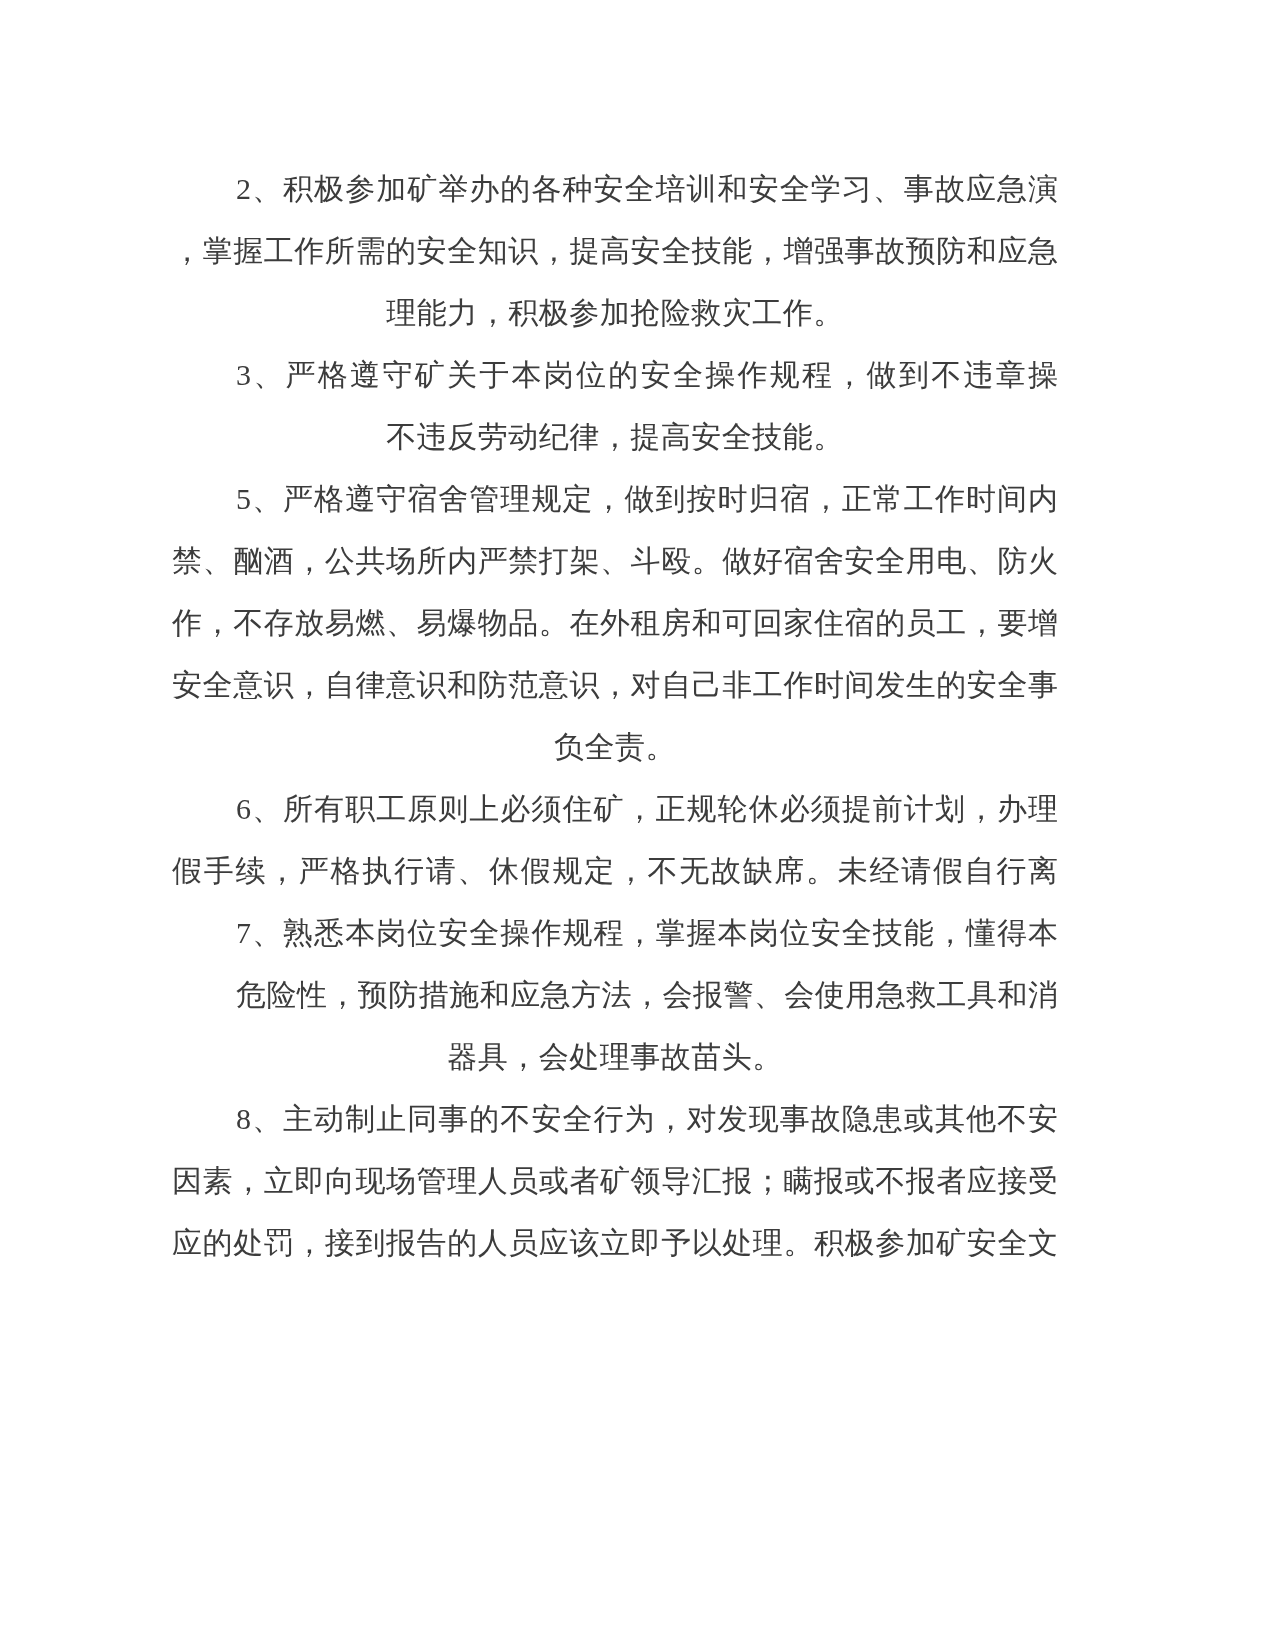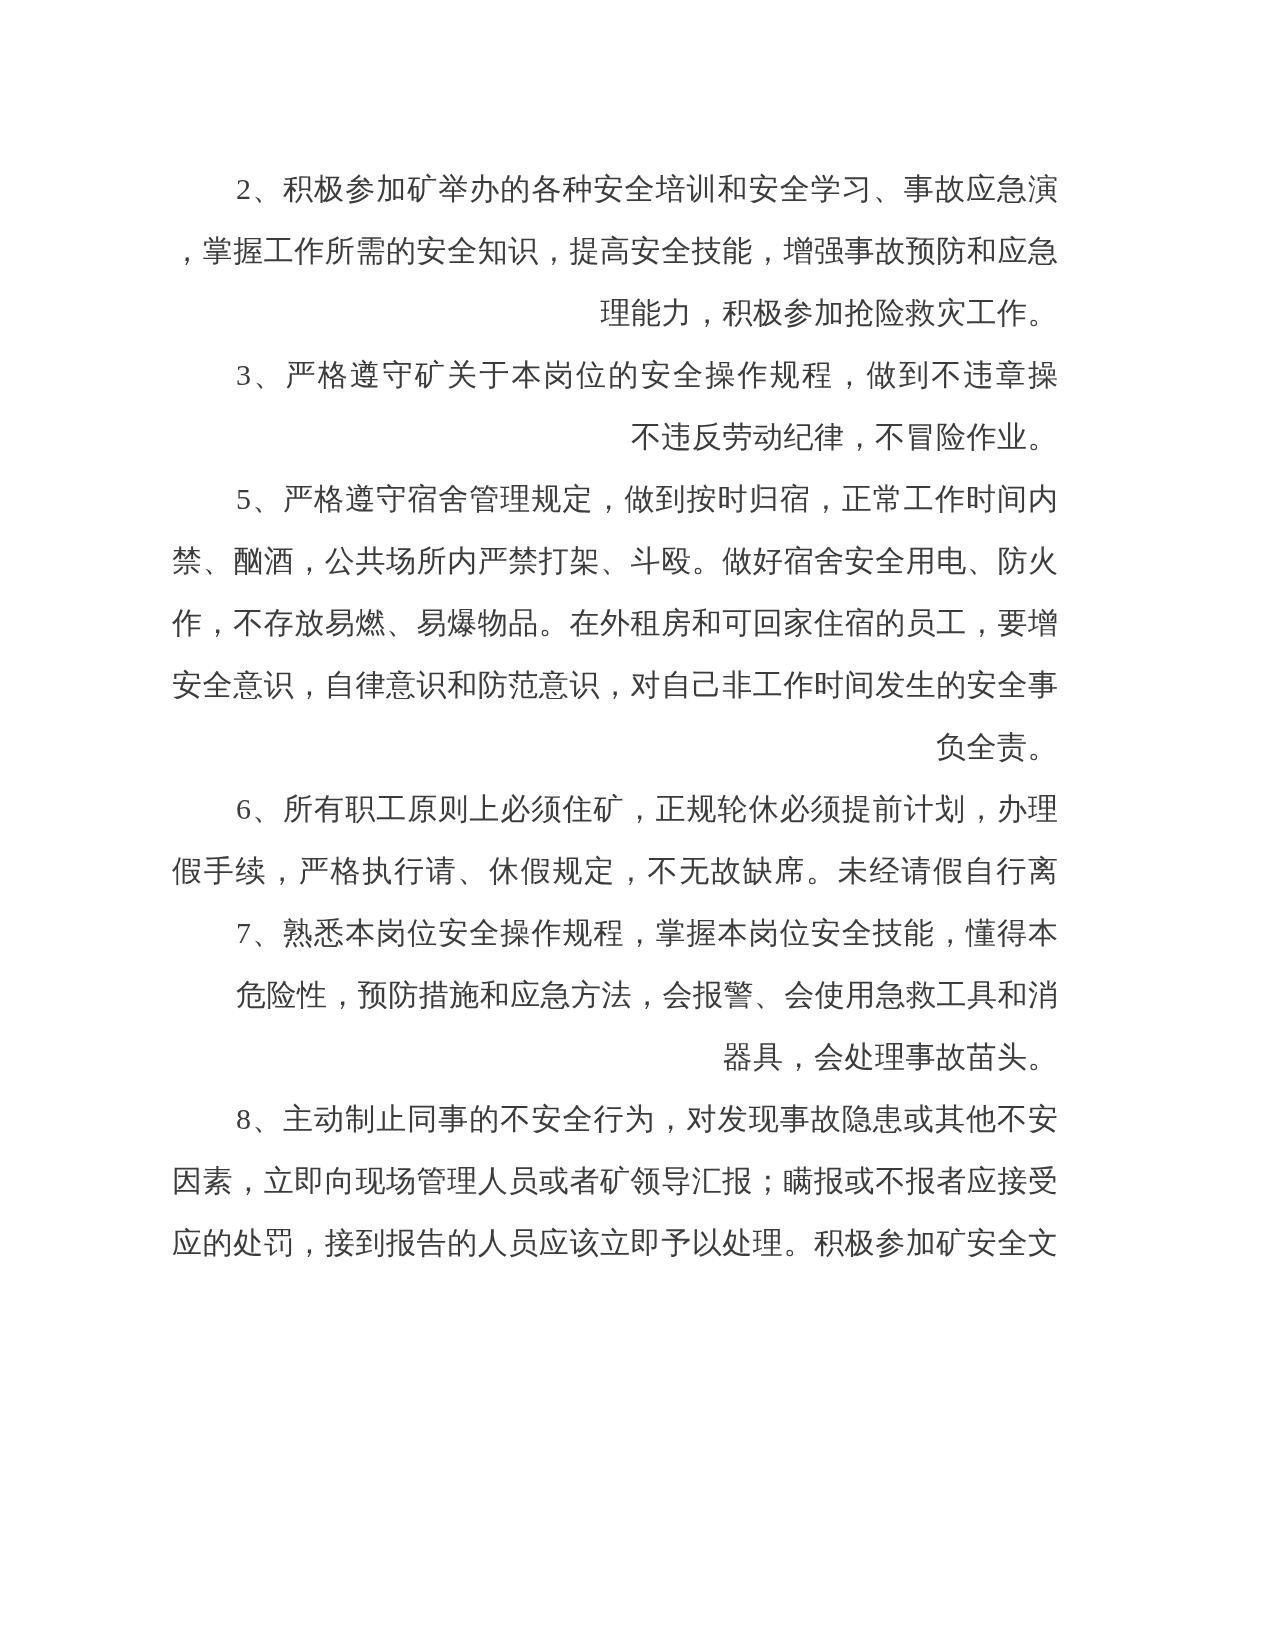--- a/index.html
+++ b/index.html
@@ -21,21 +21,21 @@
     width: 886px;
     font-family: "Liberation Serif", "DejaVu Serif", serif;
     font-size: 30px;
     line-height: 62px;
     color: #3c3c3c;
     font-weight: 400;
   }
   .line {
     height: 62px;
     overflow: hidden;
-    text-align: right;
+    text-align: center;
     letter-spacing: 0.5px;
   }
   .line.justify {
     text-align: justify;
     text-align-last: justify;
     text-justify: inter-character;
     letter-spacing: 0;
   }
   .line.indent {
     padding-left: 64px;
@@ -43,21 +43,21 @@
 </style>
 </head>
 <body>
 
 <div class="page">
   <div class="doc">
     <div class="line indent justify">2、积极参加矿举办的各种安全培训和安全学习、事故应急演练</div>
     <div class="line justify">，掌握工作所需的安全知识，提高安全技能，增强事故预防和应急处</div>
     <div class="line">理能力，积极参加抢险救灾工作。</div>
     <div class="line indent justify">3、严格遵守矿关于本岗位的安全操作规程，做到不违章操作，</div>
-    <div class="line">不违反劳动纪律，不冒险作业。</div>
+    <div class="line">不违反劳动纪律，提高安全技能。</div>
     <div class="line indent justify">5、严格遵守宿舍管理规定，做到按时归宿，正常工作时间内严</div>
     <div class="line justify">禁、酗酒，公共场所内严禁打架、斗殴。做好宿舍安全用电、防火工</div>
     <div class="line justify">作，不存放易燃、易爆物品。在外租房和可回家住宿的员工，要增强</div>
     <div class="line justify">安全意识，自律意识和防范意识，对自己非工作时间发生的安全事故</div>
     <div class="line">负全责。</div>
     <div class="line indent justify">6、所有职工原则上必须住矿，正规轮休必须提前计划，办理休</div>
     <div class="line justify">假手续，严格执行请、休假规定，不无故缺席。未经请假自行离矿，</div>
     <div class="line indent justify">7、熟悉本岗位安全操作规程，掌握本岗位安全技能，懂得本岗</div>
     <div class="line indent justify">危险性，预防措施和应急方法，会报警、会使用急救工具和消防</div>
     <div class="line">器具，会处理事故苗头。</div>

